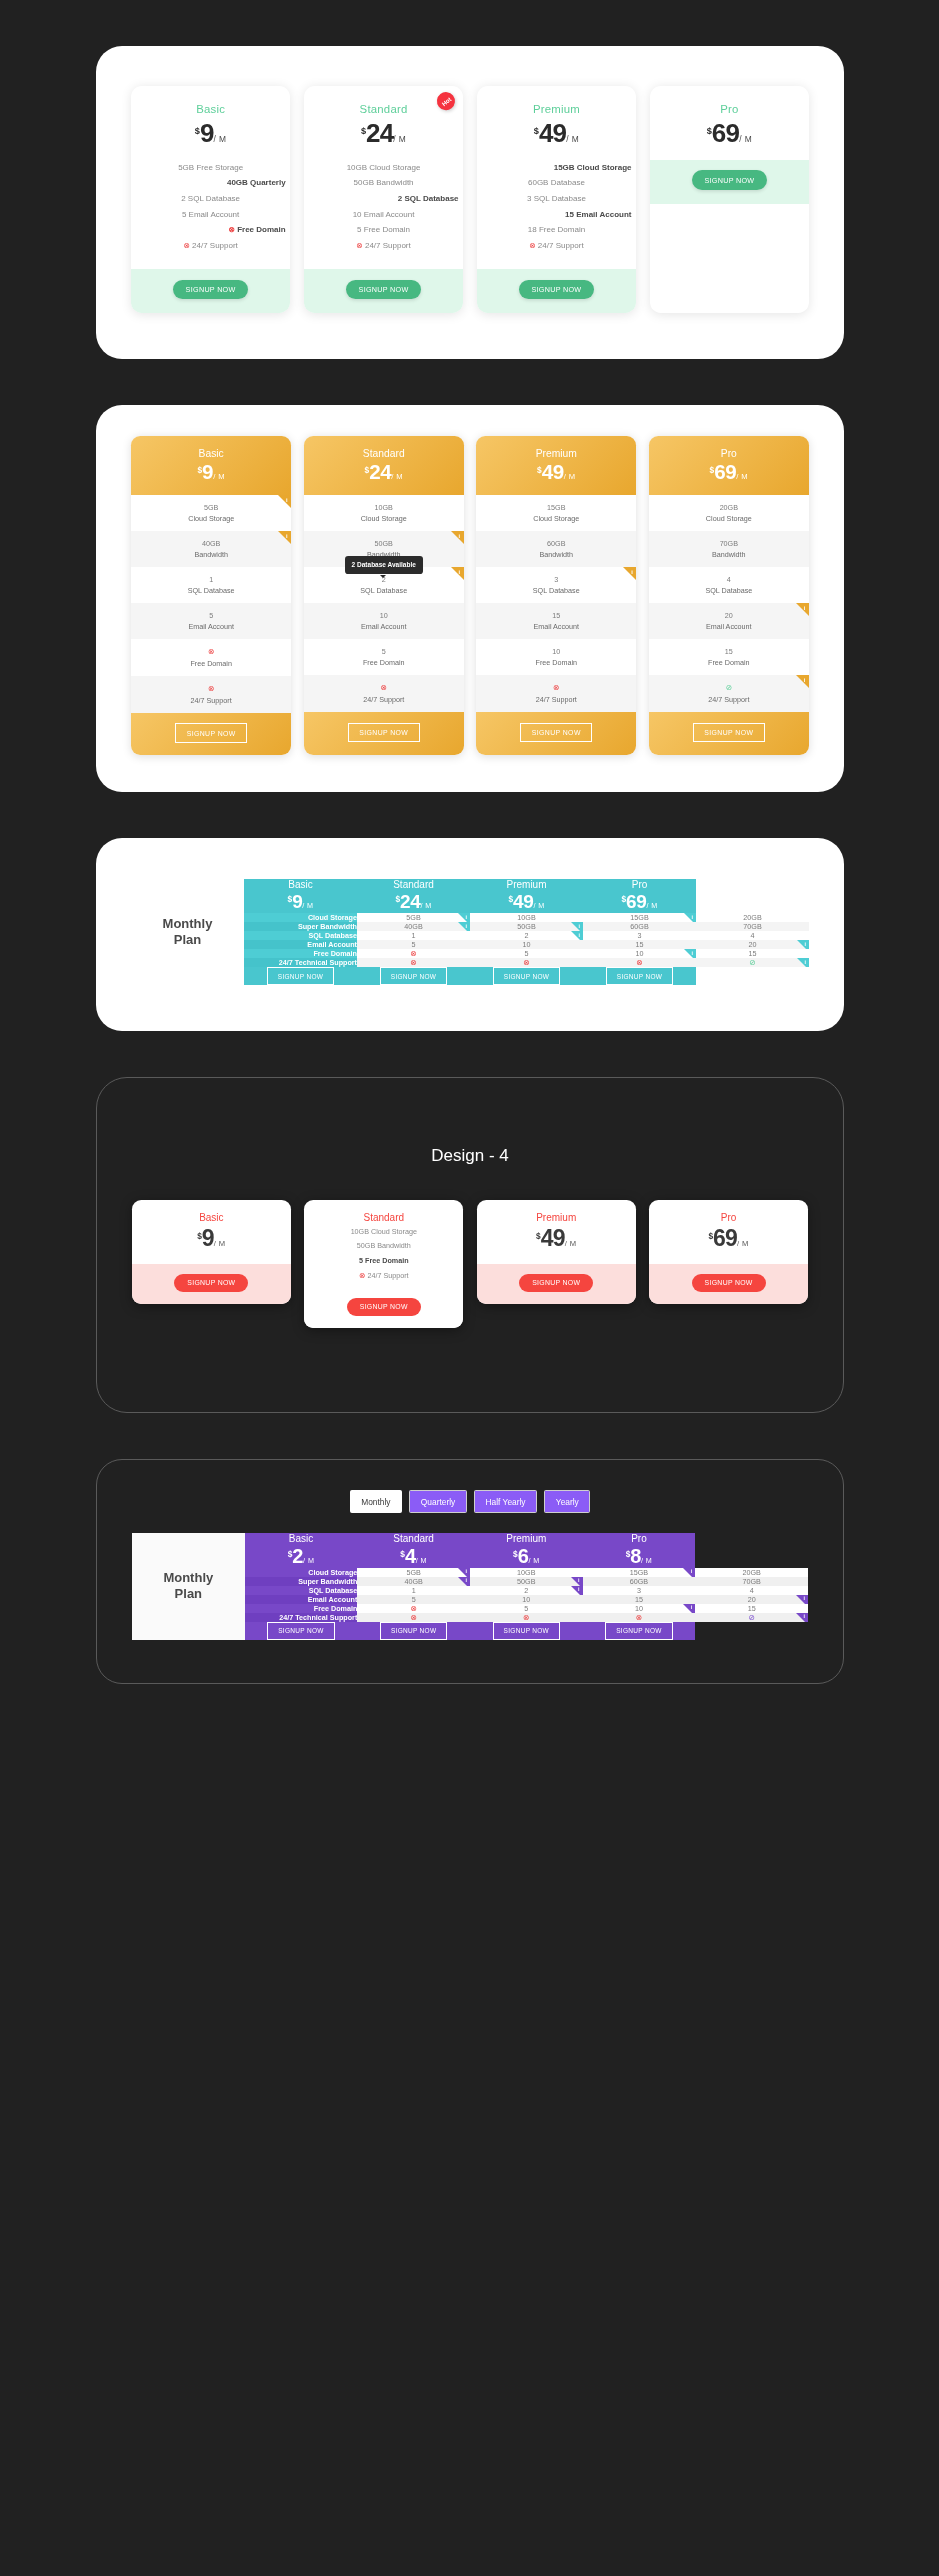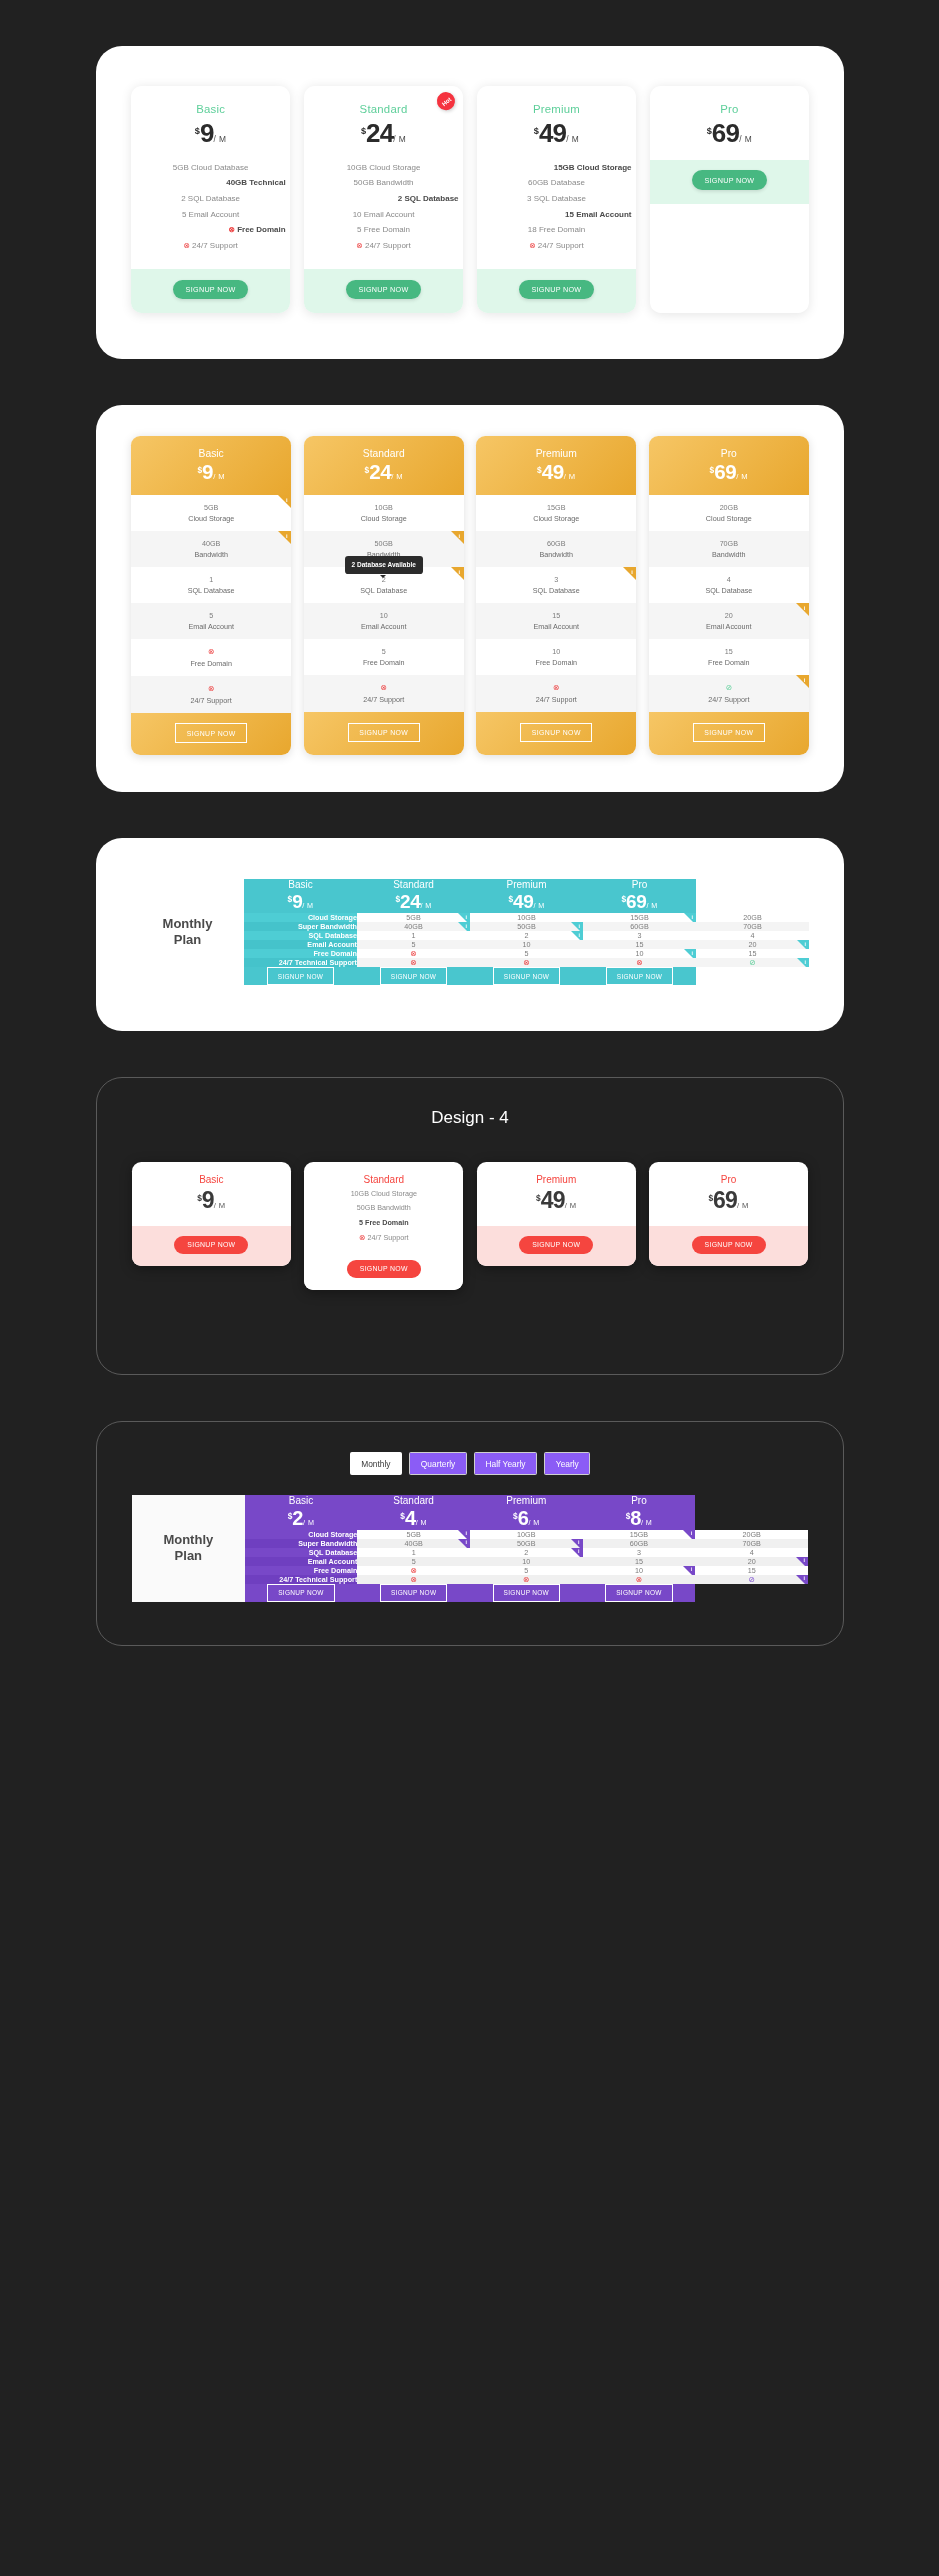--- a/index.html
+++ b/index.html
@@ -152,21 +152,21 @@
     color: #fff; font-size: 5.3px; font-weight: 700;
   }
   .t3-foot { background: #49c6ce; text-align: center; padding: 9.2px 0 10.7px; }
   .t3-btn {
     display: inline-block; background: transparent; color: #fff;
     border: 0.8px solid #fff; font-size: 6.5px; letter-spacing: 0.3px;
     padding: 4.6px 10px; cursor: pointer;
   }
 
   
-  #design4 { padding: 30px 35px 84px; }
+  #design4 { padding: 68px 35px 84px; border-radius: 31px; }
   .d4-title {
     text-align: center; color: #ffffff; font-size: 17px;
     font-weight: 400; margin-bottom: 34px;
   }
   .d4-row { display: flex; gap: 13.7px; justify-content: center; align-items: flex-start; }
   .d4-card {
     flex: 1; background: #fff; border-radius: 9.2px; overflow: hidden;
     box-shadow: 0 2.3px 12.2px rgba(0,0,0,.35); text-align: center;
   }
   .d4-name { color: #f5453f; font-size: 10px; padding: 12.2px 0 1.5px; }
@@ -231,22 +231,22 @@
 <div class="page">
 
   <div class="spacer-60"></div>
 
   <section class="sect-white" id="design1">
     <div class="d1-row" id="d1-row">
         <div class="d1-card">
           <div class="d1-name">Basic</div>
           <div class="d1-price"><span class="d1-cur">$</span><span class="d1-amt">9</span><span class="d1-per">/ M</span></div>
           <ul class="d1-feats">
-            <li class=""><span>5GB Cloud Database</span></li>
-            <li class="em"><span>40GB Technical</span></li>
+            <li class=""><span>5GB Free Storage</span></li>
+            <li class="em"><span>40GB Quarterly</span></li>
             <li class=""><span>2 SQL Database</span></li>
             <li class=""><span>5 Email Account</span></li>
             <li class="em"><span class="ic ic-no">⊗</span> <span>Free Domain</span></li>
             <li class=""><span class="ic ic-no">⊗</span> <span>24/7 Support</span></li>
           </ul>
           <div class="d1-foot"><button class="d1-btn">SIGNUP NOW</button></div>
         </div>
         <div class="d1-card">
           <div class="d1-badge">Hot</div>
           <div class="d1-name">Standard</div>

